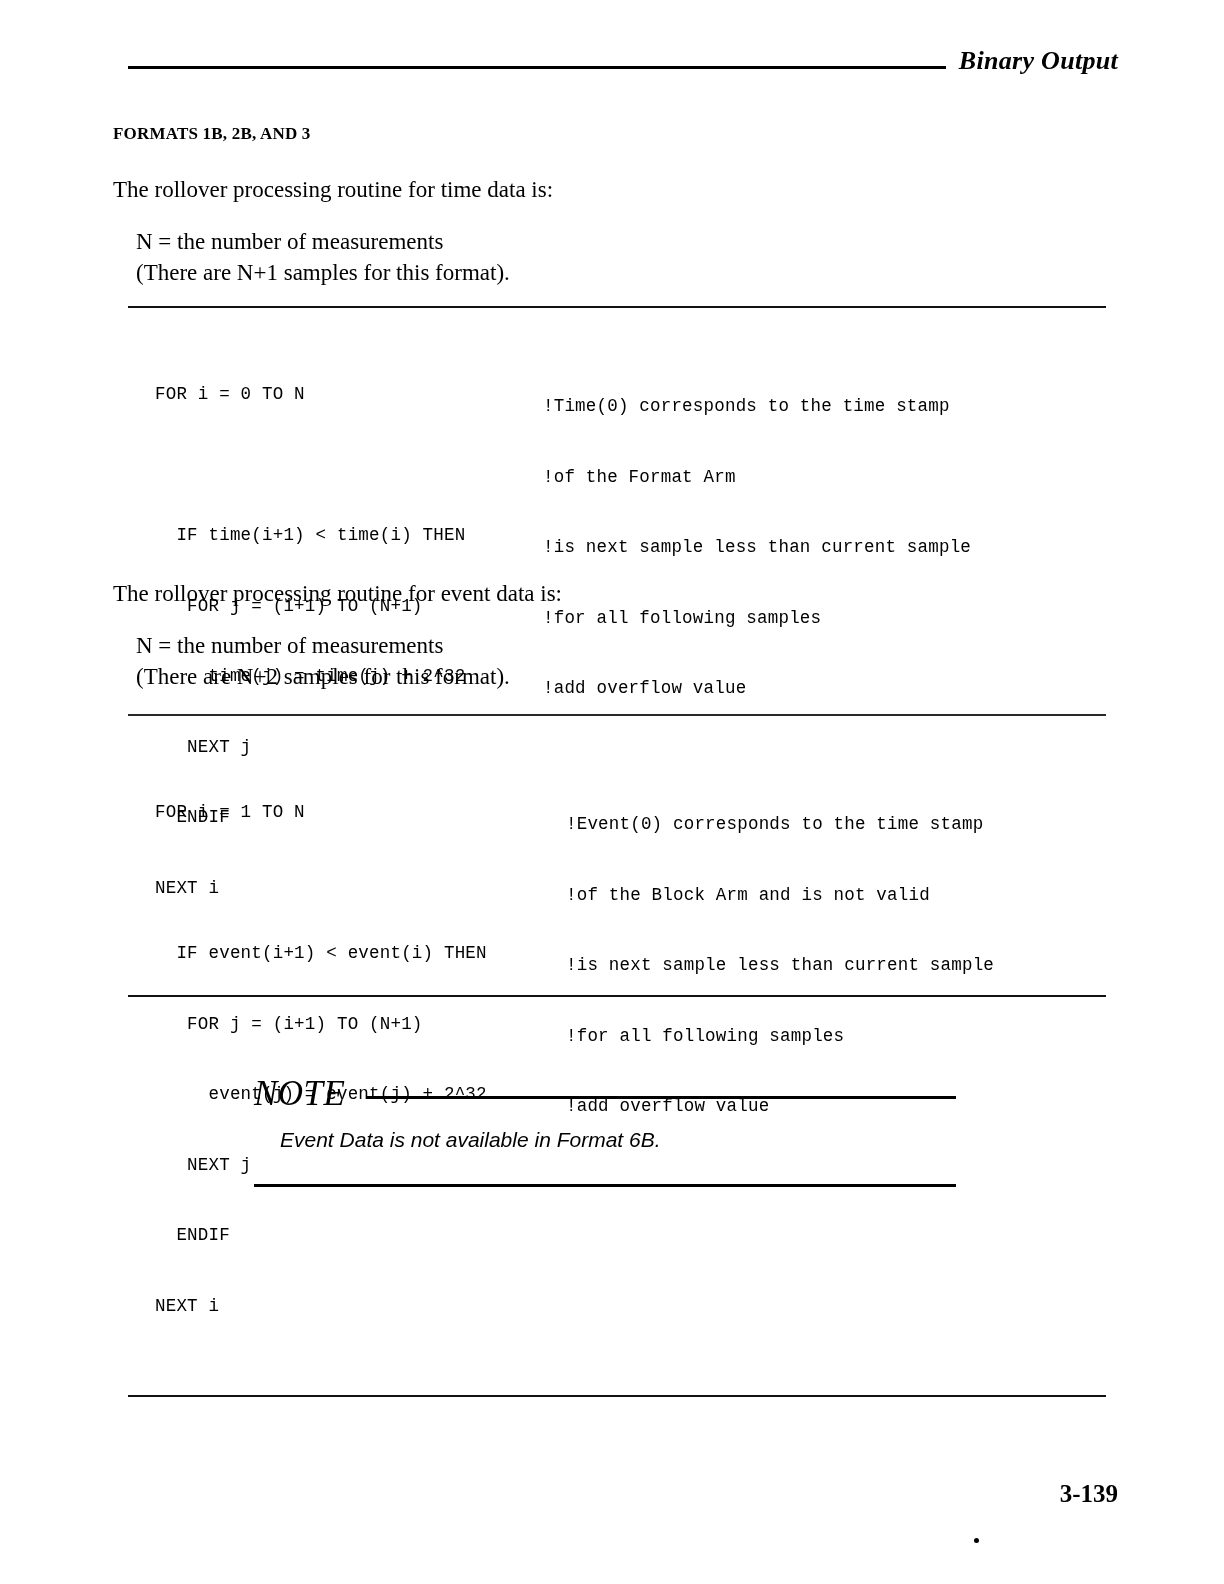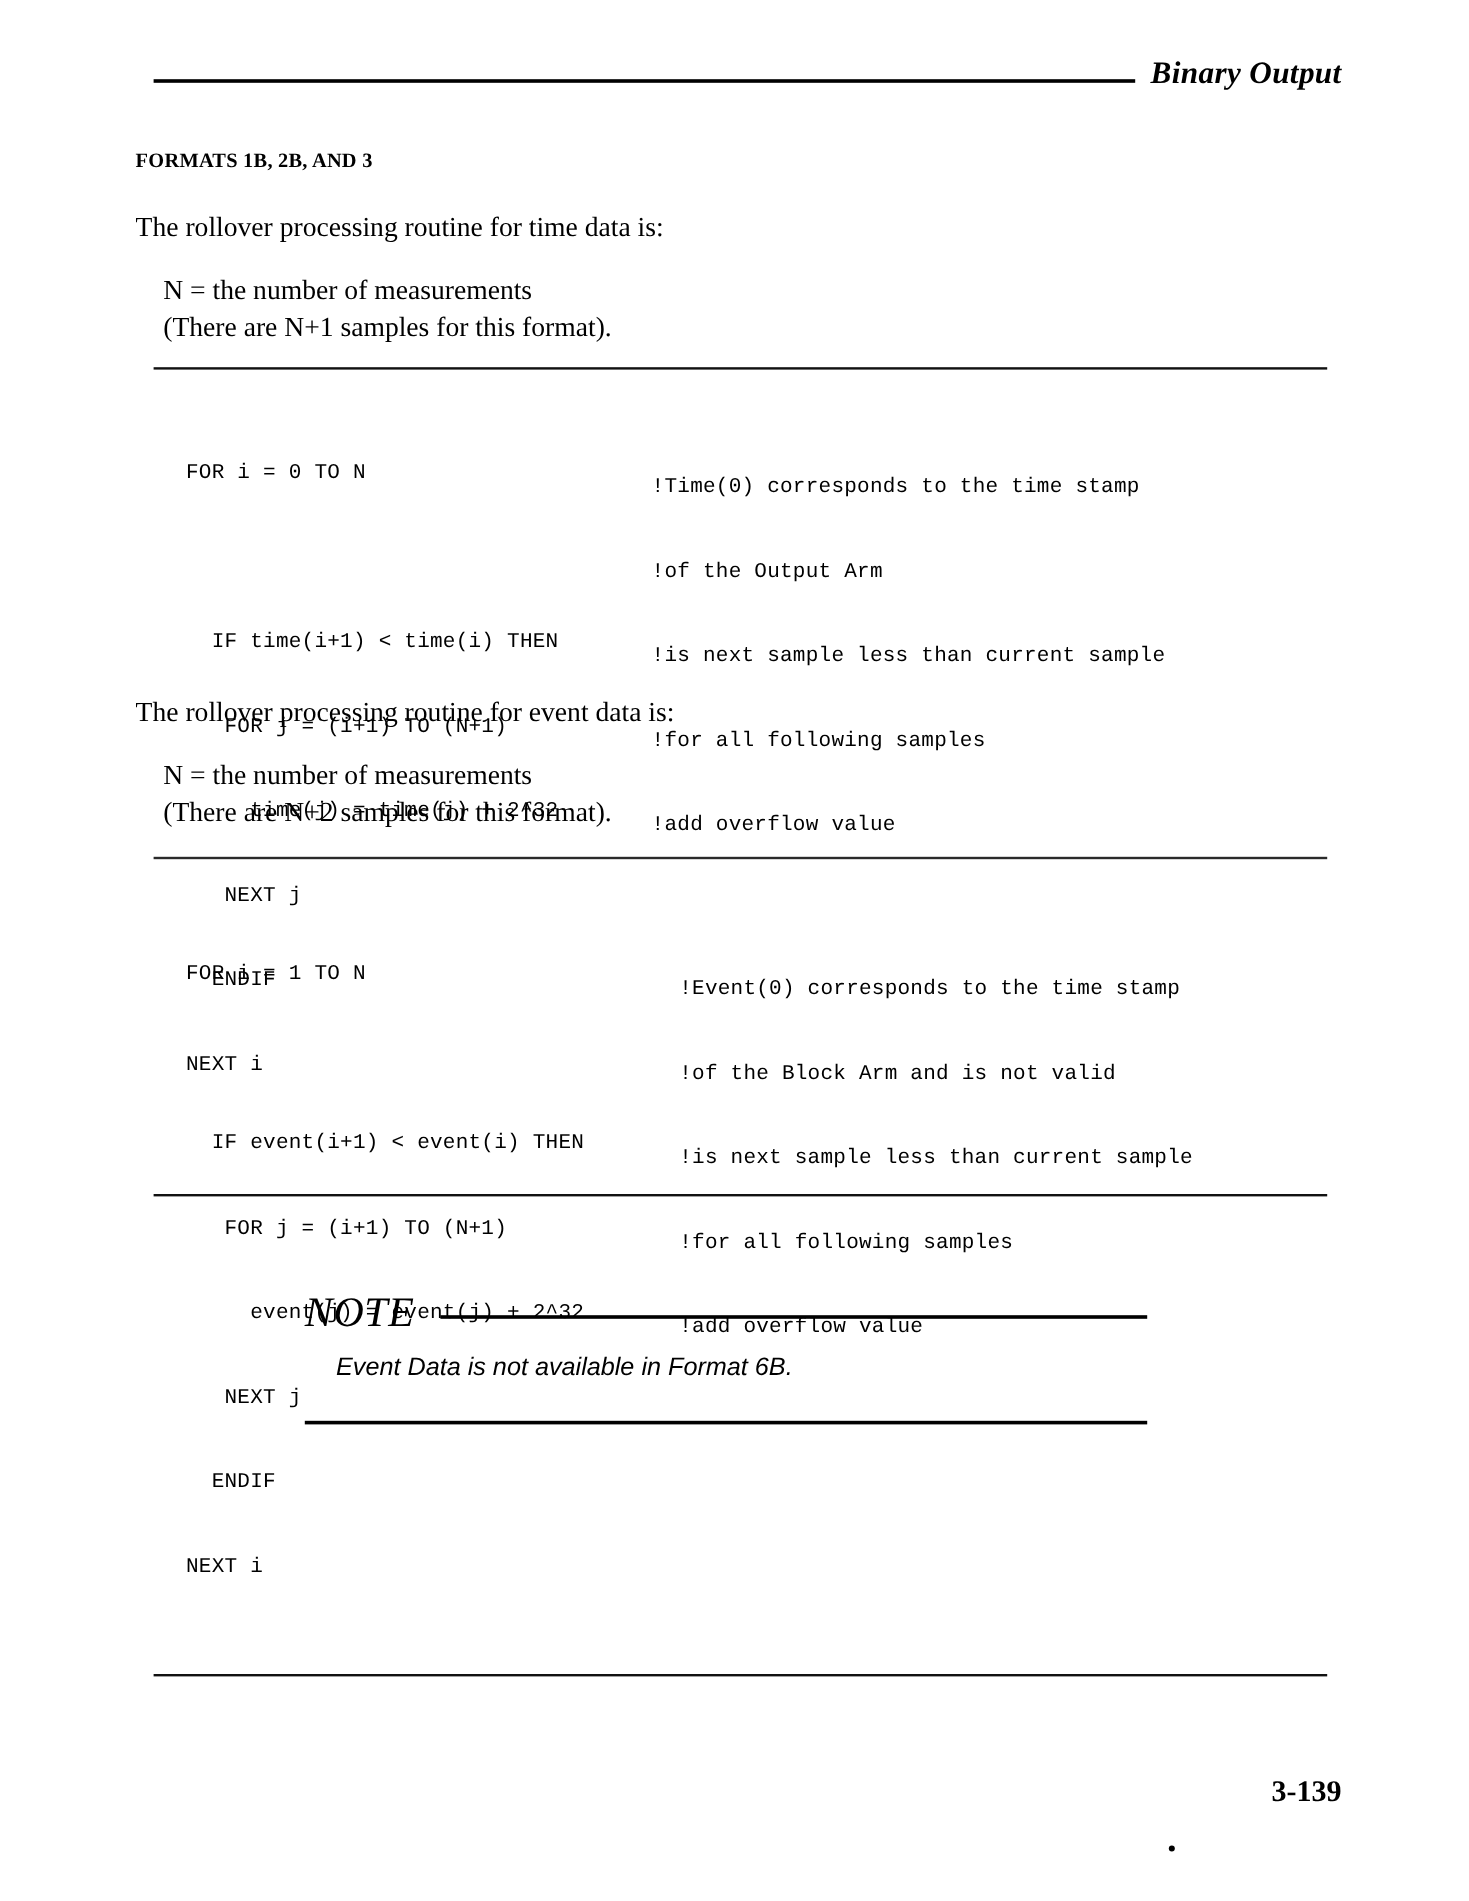--- a/index.html
+++ b/index.html
@@ -196,21 +196,21 @@
 
   <div class="codeblock block1">
     <div class="rule"></div>
     <div class="code-body">
       <div class="code-row">
         <span class="code-left">FOR i = 0 TO N</span>
         <span class="code-right">!Time(0) corresponds to the time stamp</span>
       </div>
       <div class="code-row">
         <span class="code-left"></span>
-        <span class="code-right">!of the Output Arm</span>
+        <span class="code-right">!of the Format Arm</span>
       </div>
       <div class="code-row">
         <span class="code-left">  IF time(i+1) &lt; time(i) THEN</span>
         <span class="code-right">!is next sample less than current sample</span>
       </div>
       <div class="code-row">
         <span class="code-left">   FOR j = (i+1) TO (N+1)</span>
         <span class="code-right">!for all following samples</span>
       </div>
       <div class="code-row">

